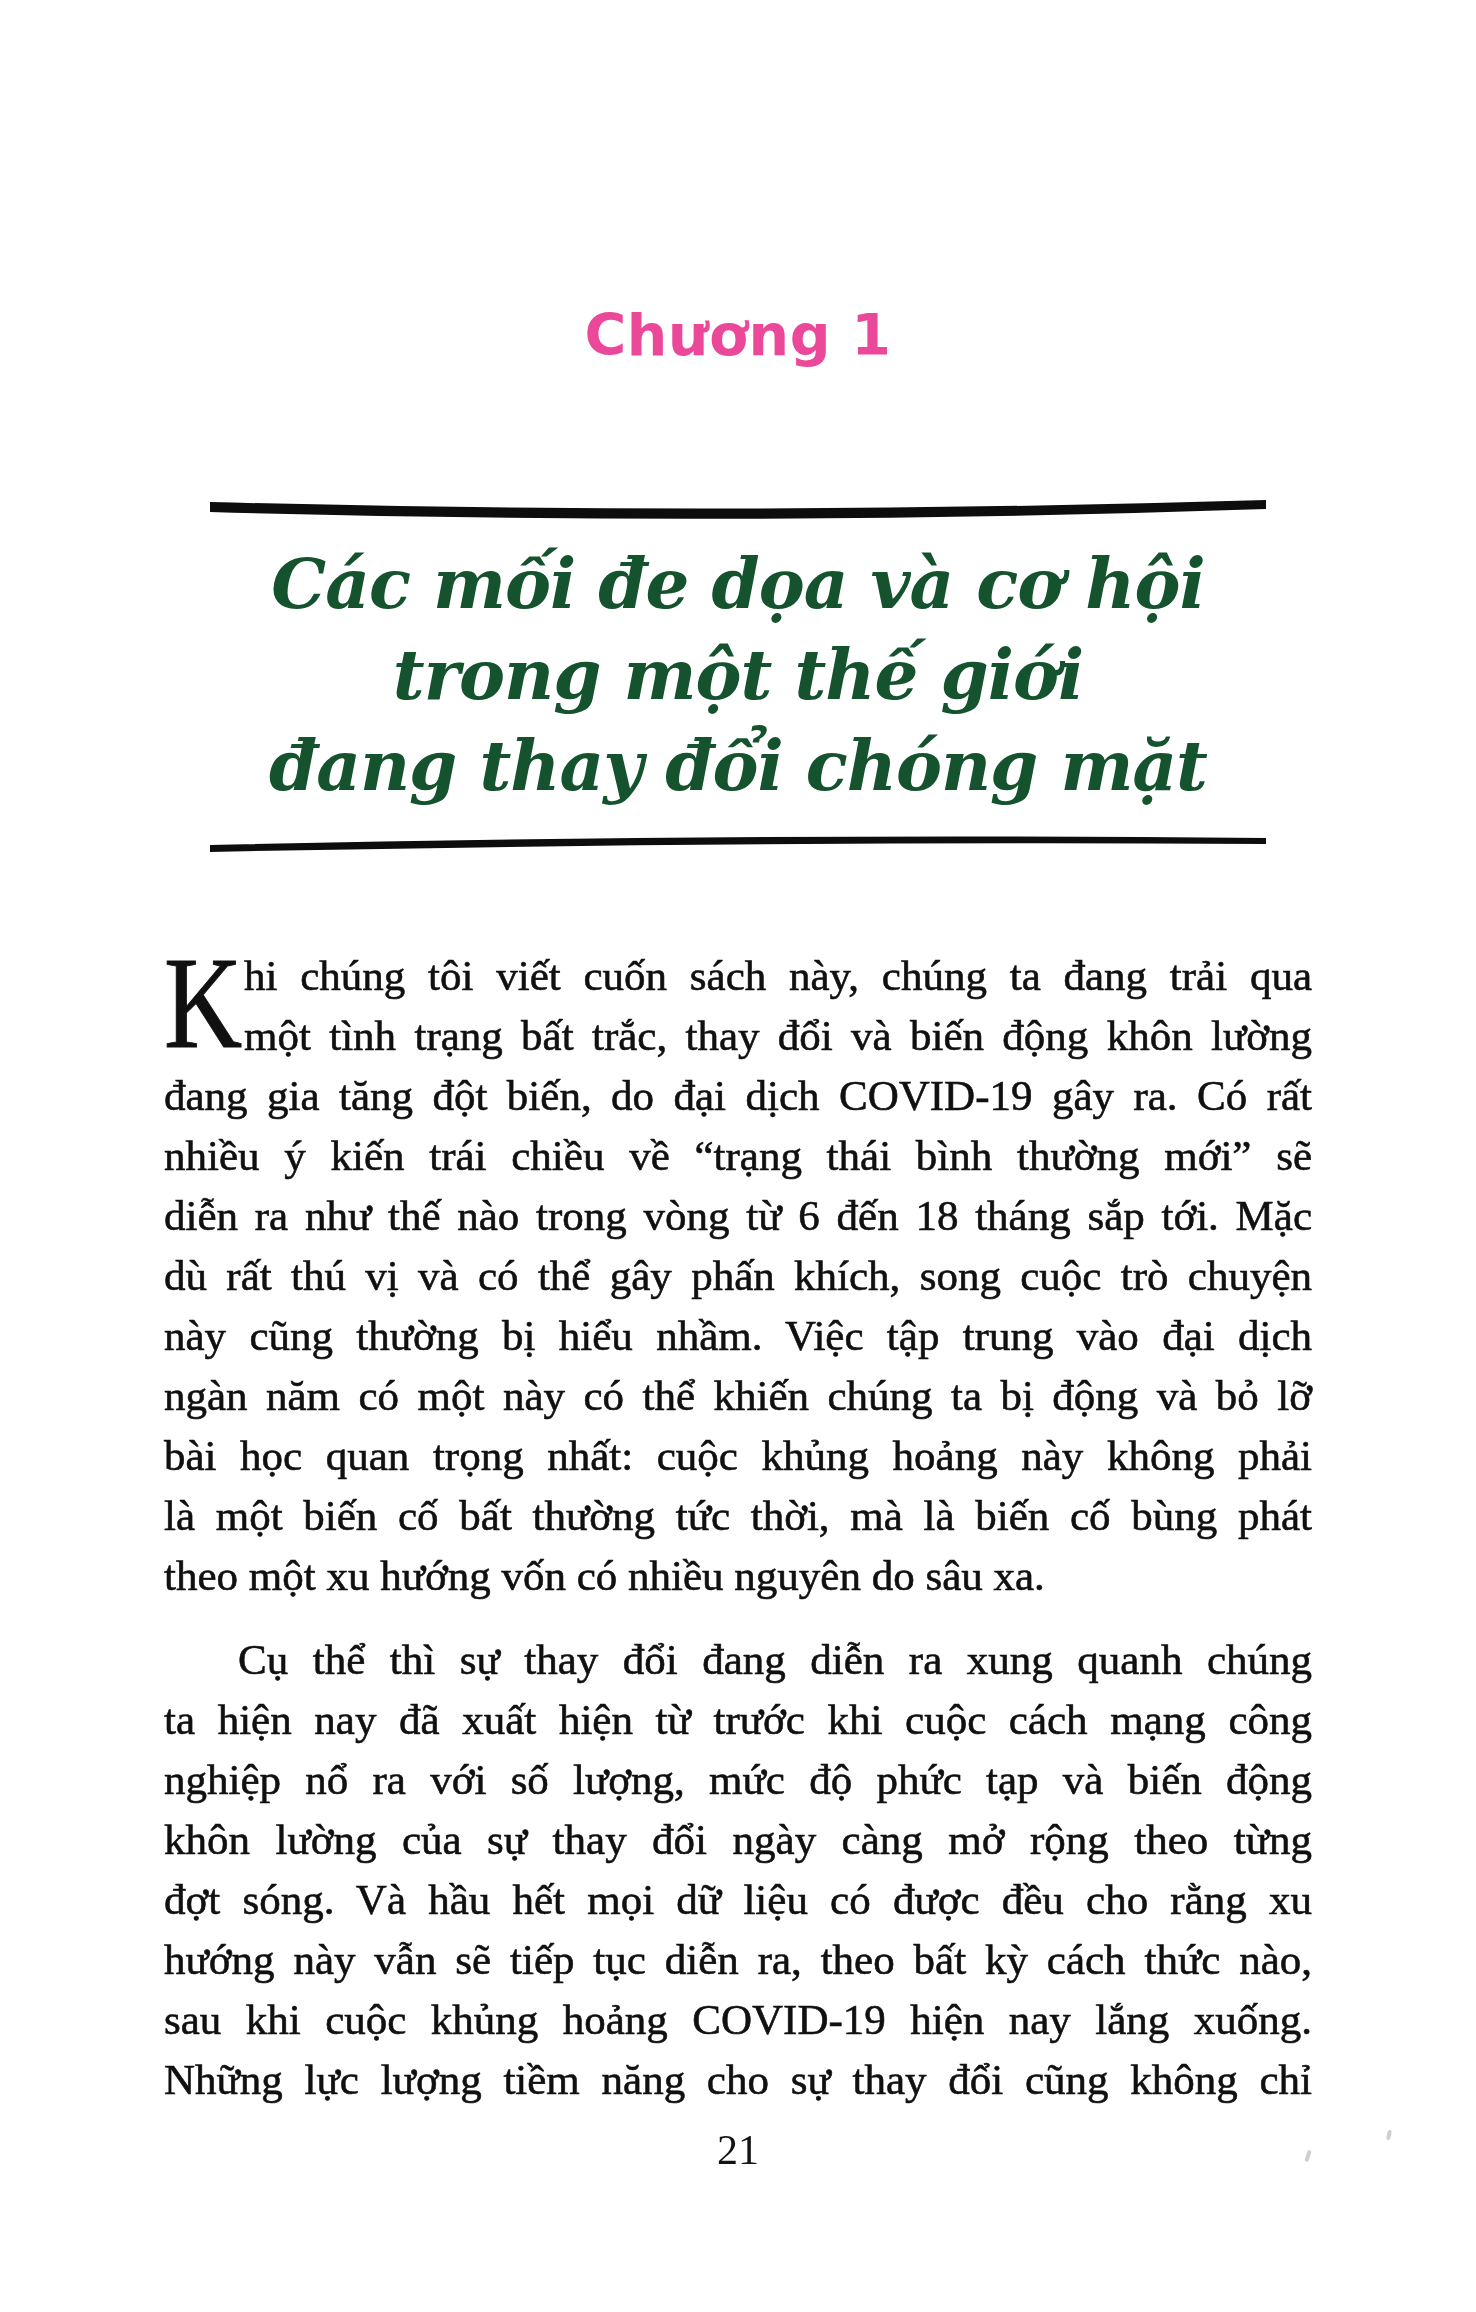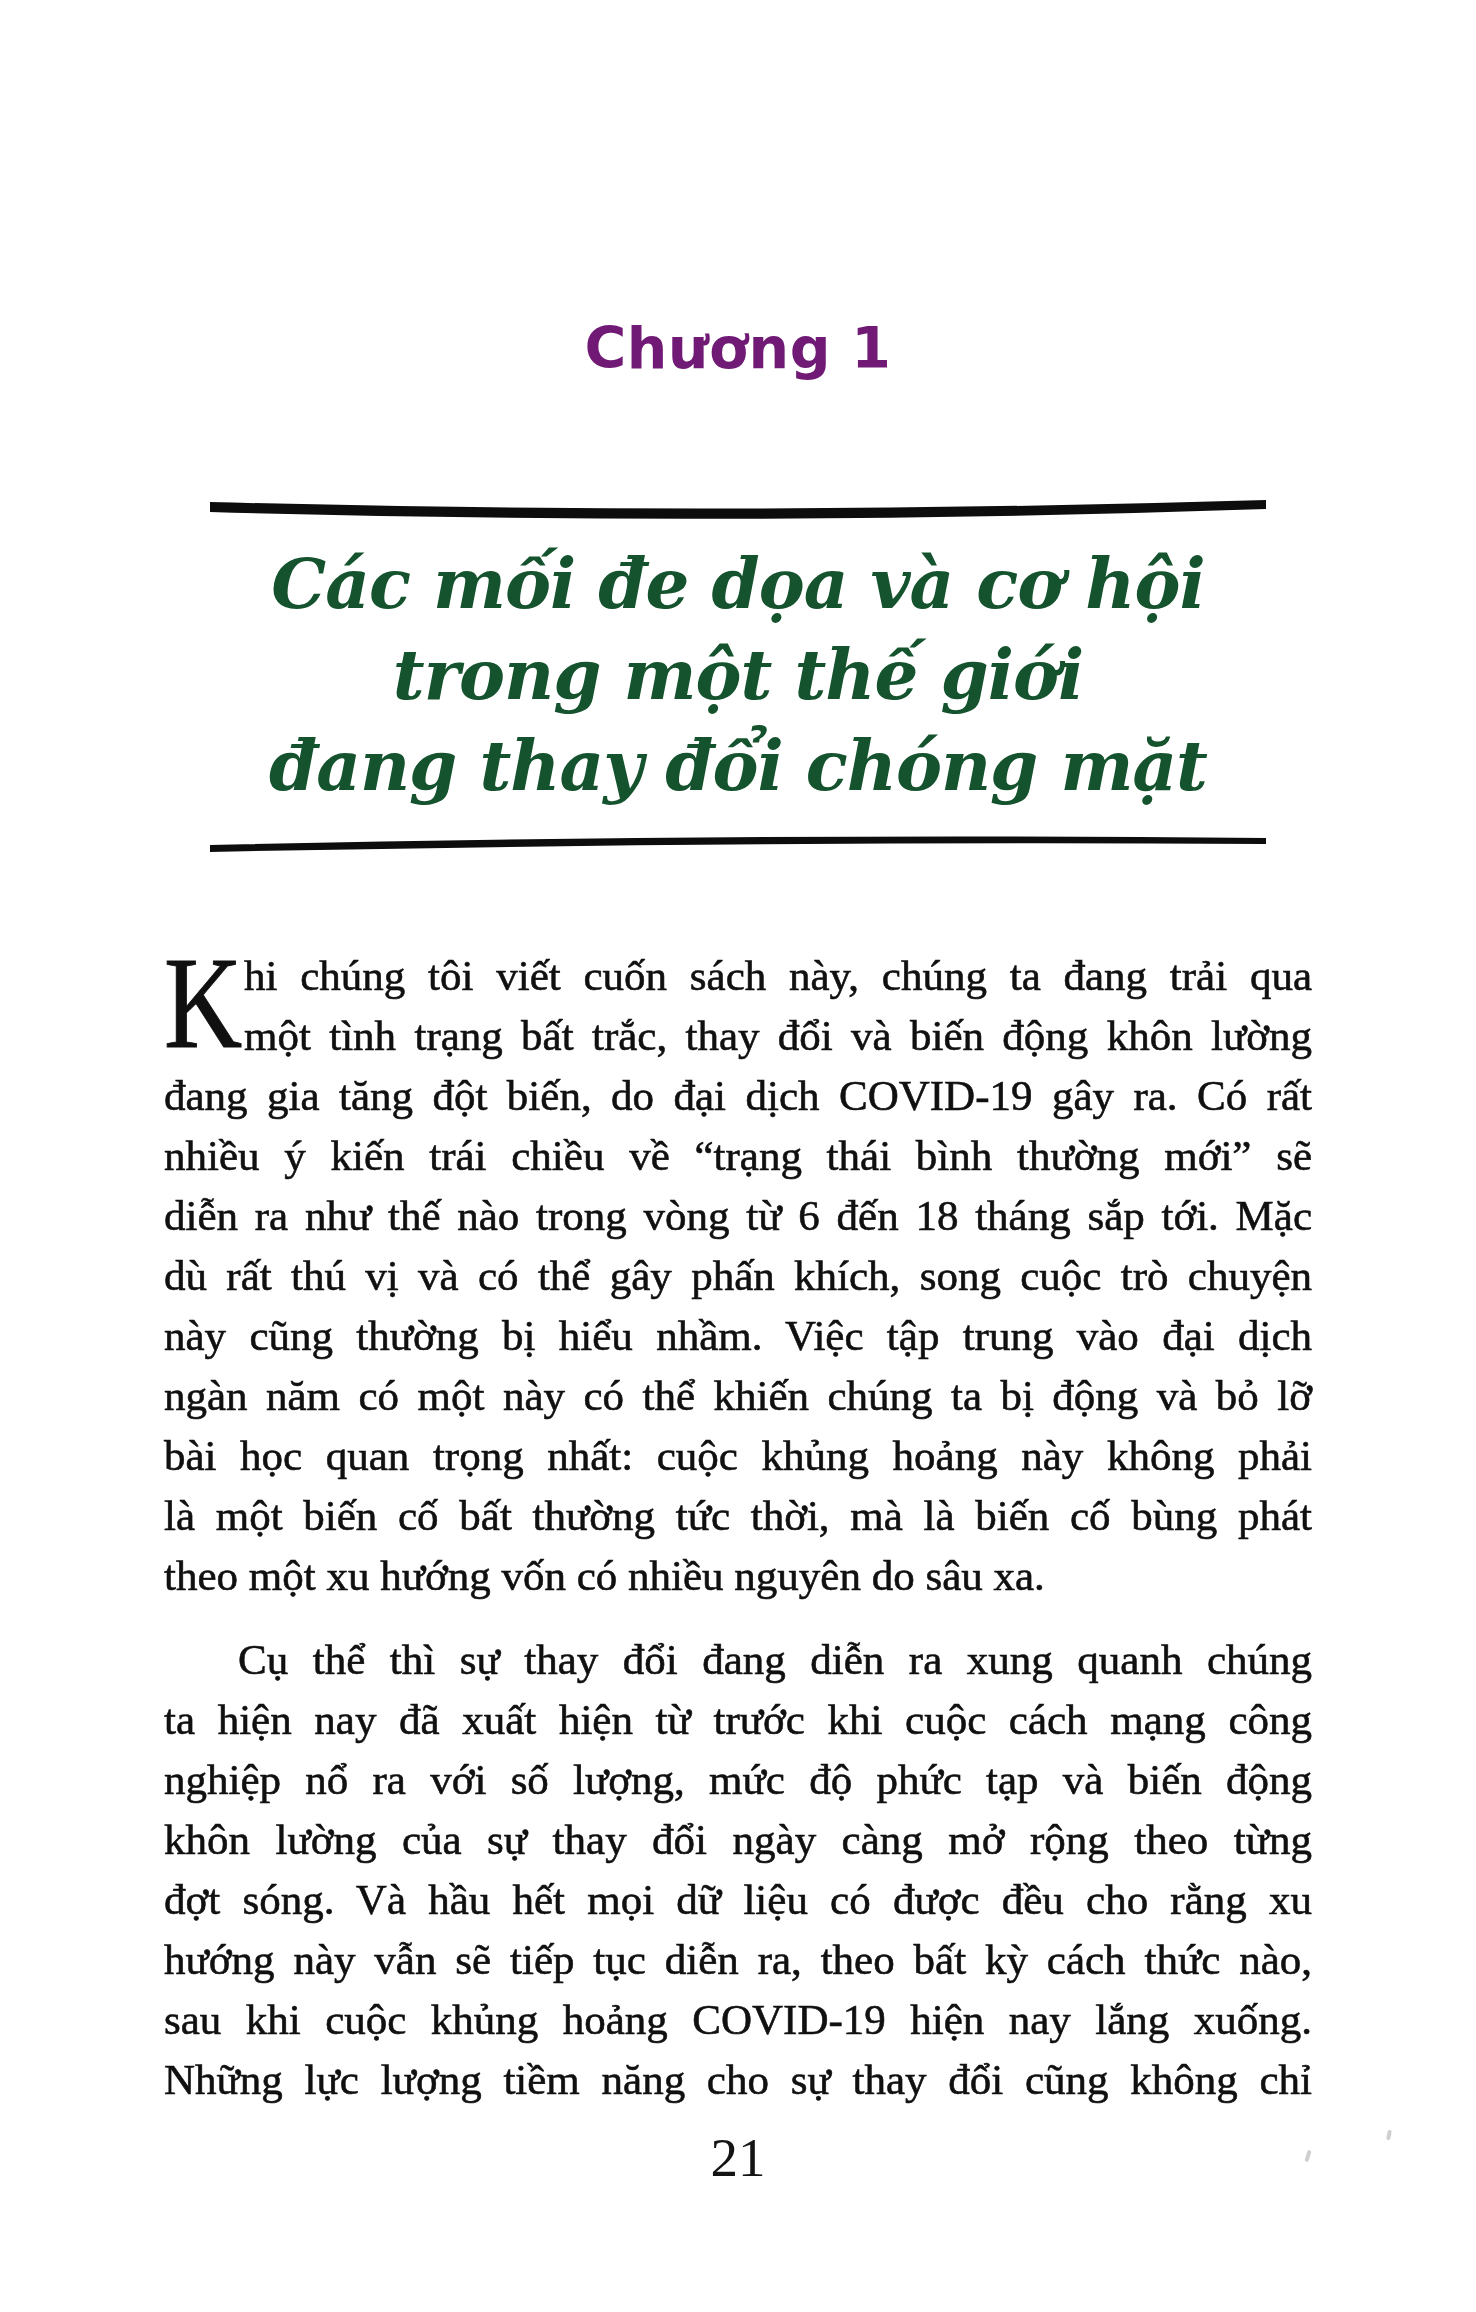--- a/index.html
+++ b/index.html
@@ -4,25 +4,25 @@
 <style>
   html, body { margin:0; padding:0; background:#ffffff; }
   .page {
     position:relative; width:1476px; height:2312px;
     background:#ffffff; color:#101010; overflow:hidden;
     font-family:"Liberation Serif", serif;
   }
 
   
   .chapter-label {
-    position:absolute; top:315px; left:0; width:100%;
+    position:absolute; top:302px; left:0; width:100%;
     text-align:center;
     font-family:"DejaVu Sans", sans-serif;
     font-weight:bold; font-size:57px; letter-spacing:0.5px;
-    color:#701a75;
+    color:#ec4899;
   }
 
   
   .title-block { position:absolute; top:496px; left:208px; width:1060px; }
   .rule svg { display:block; width:100%; height:26px; }
   .rule path { fill:#0d0d0d; }
   .title-text {
     text-align:center;
     font-family:"DejaVu Serif", serif;
     font-style:italic; font-weight:bold;
@@ -48,21 +48,21 @@
     font-size:132px; line-height:110px;
     transform:scaleX(0.82); transform-origin:0 0;
     margin:2px 6px 0 0;
     -webkit-text-stroke:1px #101010;
   }
   .em-seg { }
 
   
   .page-number {
     position:absolute; top:2126px; left:0; width:100%;
-    text-align:center; font-size:55px; color:#141414;
+    text-align:center; font-size:42px; color:#141414;
   }
 
   
   .artifact { position:absolute; background:#a8a8a8; opacity:0.55; border-radius:2px; }
   .artifact.a1 { left:1306px; top:2150px; width:4px; height:12px; transform:rotate(18deg); }
   .artifact.a2 { left:1387px; top:2130px; width:4px; height:10px; transform:rotate(12deg); }
 </style>
 </head>
 <body>
 

